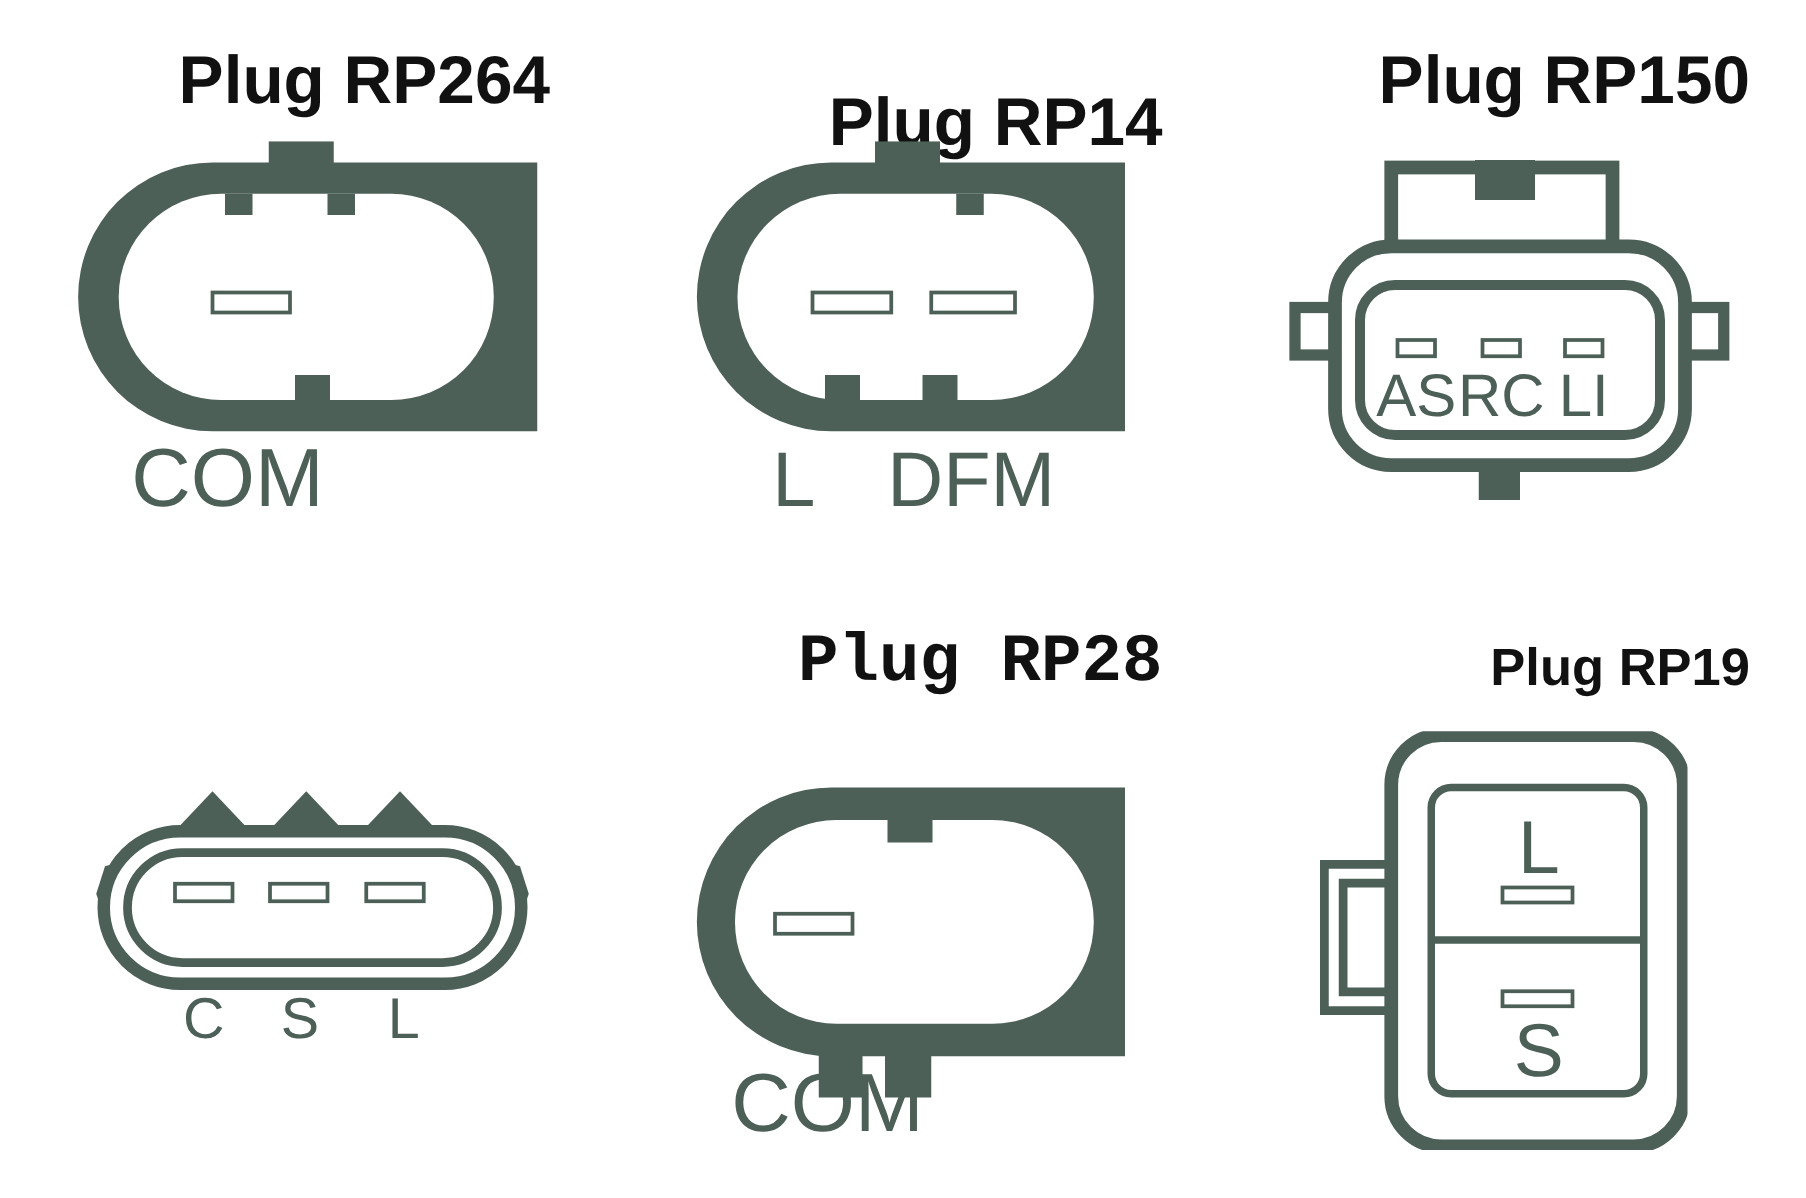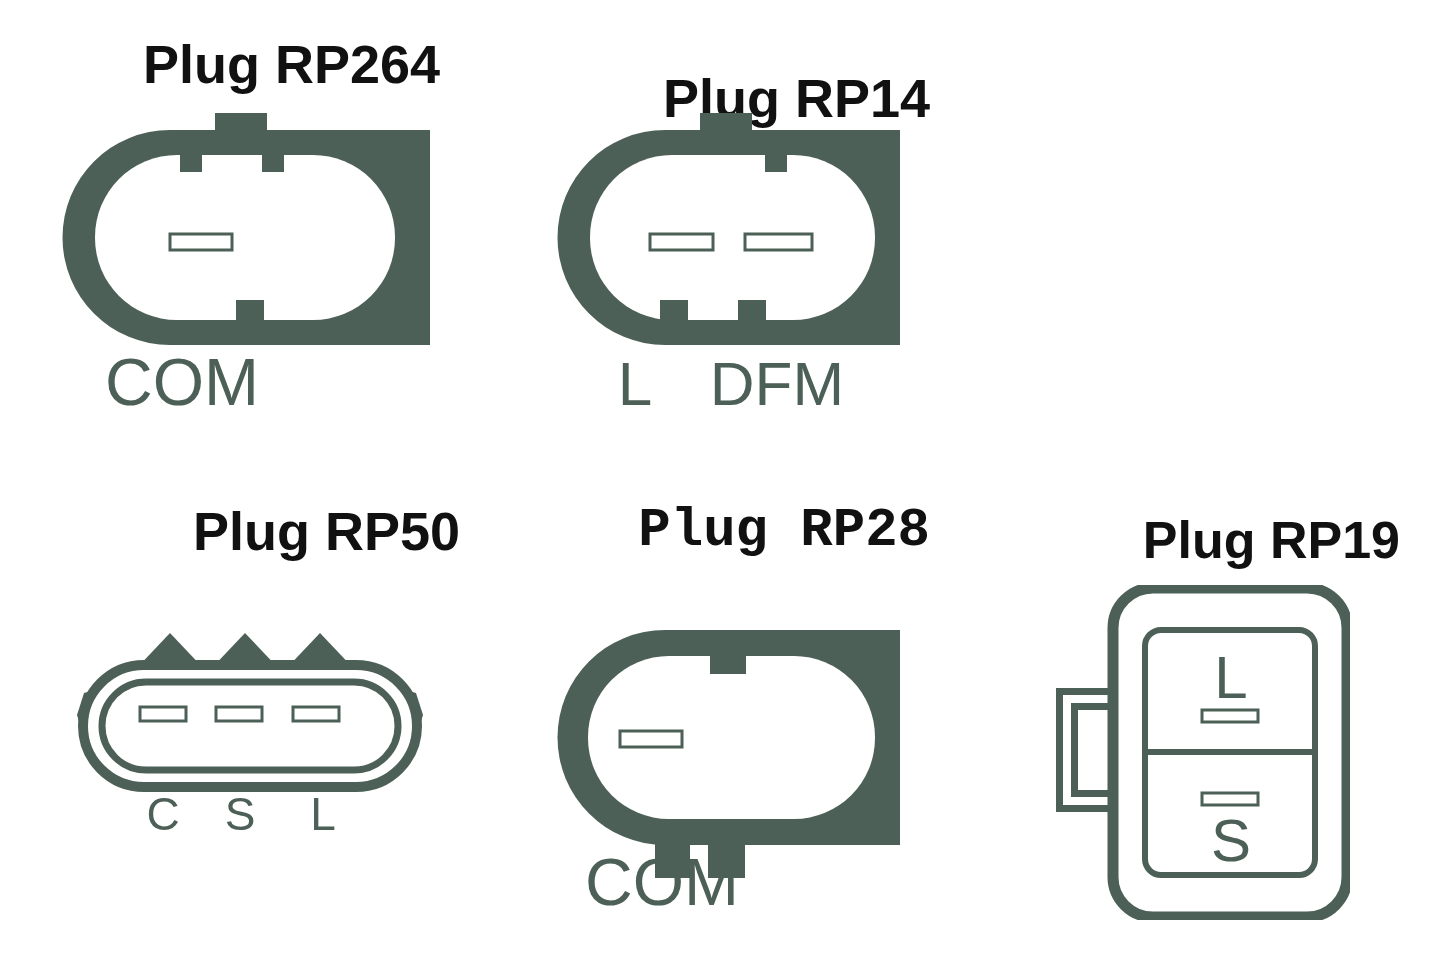--- a/index.html
+++ b/index.html
@@ -9,21 +9,21 @@
     background:var(--background,#ffffff); overflow:hidden;
     font-family:"Liberation Sans", sans-serif;
   }
   .cell { position:absolute; }
   .title {
     position:absolute; left:0; right:0; text-align:right;
     font-weight:bold; color:var(--title,#111); letter-spacing:0px;
     white-space:nowrap;
   }
   .t-lg { font-size:54px; }
-  .t-sm { font-size:52px; }
+  .t-sm { font-size:42px; }
   svg { position:absolute; display:block; }
   .f  { fill:var(--plug); stroke:none; }
   .w  { fill:#ffffff; stroke:none; }
   .o  { fill:#ffffff; stroke:var(--plug); }
   .p  { fill:#ffffff; stroke:var(--plug); stroke-width:3; }
   .ds { fill:none; stroke:var(--plug); }
   .ws { fill:none; stroke:#ffffff; }
   .lbl { fill:var(--label); font-family:"Liberation Sans", sans-serif; }
 </style>
 </head>
@@ -54,23 +54,40 @@
       <rect class="f" x="210" y="42" width="22" height="17"></rect>
       <rect class="f" x="105" y="187" width="28" height="20"></rect>
       <rect class="f" x="183" y="187" width="28" height="20"></rect>
       <rect class="p" x="95" y="121" width="63" height="16"></rect>
       <rect class="p" x="190" y="121" width="67" height="16"></rect>
       <text class="lbl" x="80" y="292" font-size="62" text-anchor="middle">L</text>
       <text class="lbl" x="222" y="292" font-size="62" text-anchor="middle">DFM</text>
     </svg>
   </div>
 
+  <div class="cell" style="left:1020px; top:25px; width:380px; height:440px;">
+    <div class="title t-lg" style="top:8px;">Plug RP150</div>
+    <svg style="left:10px; top:103px;" width="355" height="280" viewBox="0 0 355 280">
+      <rect class="o" x="83" y="6" width="177" height="66" stroke-width="11"></rect>
+      <rect class="f" x="150" y="0" width="48" height="32"></rect>
+      <rect class="o" x="6" y="118" width="32" height="38" stroke-width="9"></rect>
+      <rect class="o" x="317" y="118" width="32" height="38" stroke-width="9"></rect>
+      <rect class="f" x="153" y="244" width="33" height="28"></rect>
+      <rect class="o" x="38" y="69" width="280" height="175" rx="45" stroke-width="11"></rect>
+      <rect class="o" x="58" y="100" width="240" height="120" rx="28" stroke-width="8"></rect>
+      <rect class="p" x="88" y="144" width="30" height="13"></rect>
+      <rect class="p" x="156" y="144" width="30" height="13"></rect>
+      <rect class="p" x="222" y="144" width="30" height="13"></rect>
+      <text class="lbl" x="103" y="205" font-size="48" text-anchor="middle">AS</text>
+      <text class="lbl" x="171" y="205" font-size="48" text-anchor="middle">RC</text>
+      <text class="lbl" x="237" y="205" font-size="48" text-anchor="middle">LI</text>
+    </svg>
+  </div>
 
   <div class="cell" style="left:40px; top:492px; width:420px; height:460px;">
-    <div class="title t-lg" style="top:8px;">Plug RP50</div>
     <svg style="left:35px; top:135px;" width="350" height="215" viewBox="0 0 350 215">
       <polygon class="f" points="59,44 95,6 131,44"></polygon>
       <polygon class="f" points="134,44 170,6 206,44"></polygon>
       <polygon class="f" points="209,44 245,6 281,44"></polygon>
       <polygon class="f" points="30,60 30,116 9,110 2,88 9,66"></polygon>
       <polygon class="f" points="320,60 320,116 341,110 348,88 341,66"></polygon>
       <rect class="o" x="8" y="38" width="334" height="122" rx="61" stroke-width="10"></rect>
       <rect class="o" x="27" y="55" width="296" height="88" rx="44" stroke-width="7"></rect>
       <rect class="p" x="65" y="80" width="46" height="14"></rect>
       <rect class="p" x="141" y="80" width="46" height="14"></rect>

